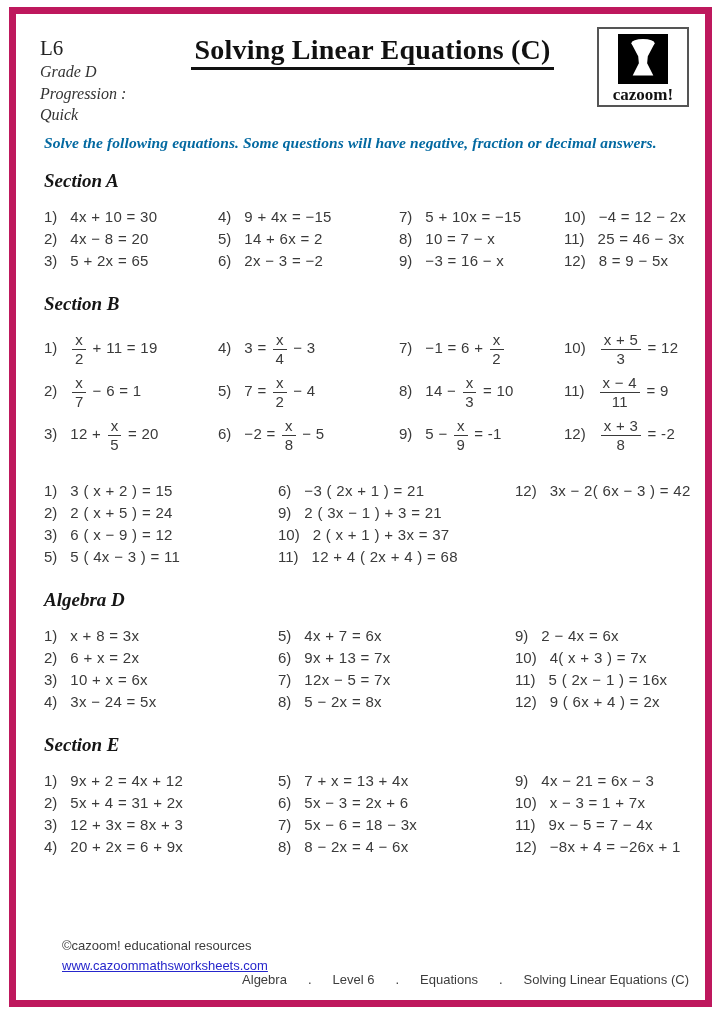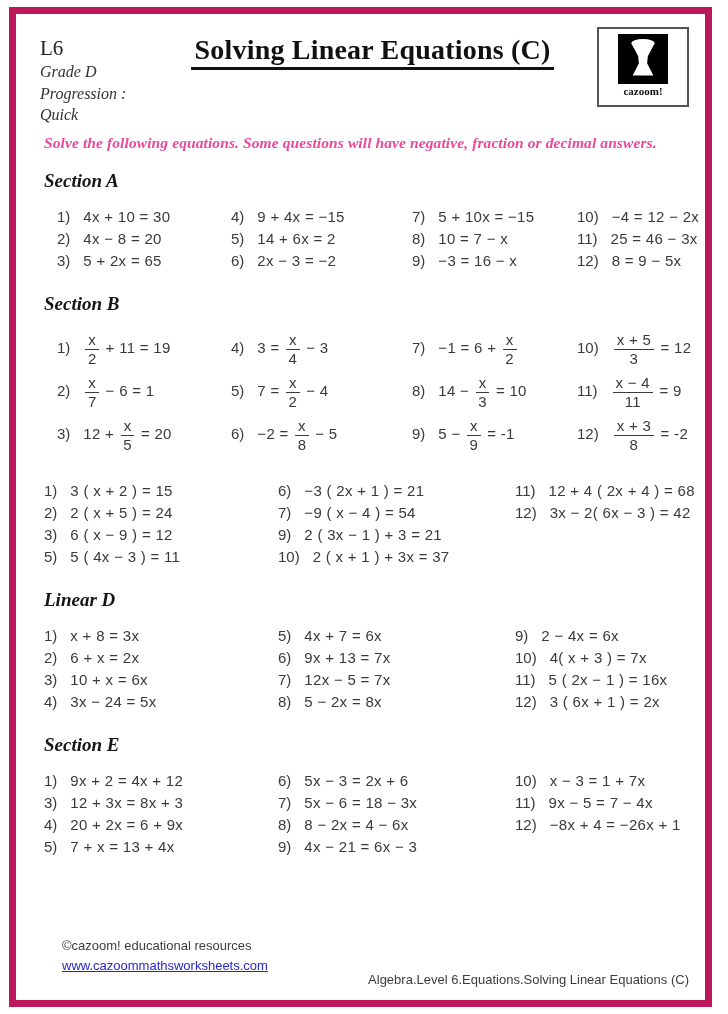--- a/index.html
+++ b/index.html
@@ -22,54 +22,54 @@
     display:inline-block; font-family:"Liberation Serif", serif; font-weight:bold;
     font-size:28px; color:#111; border-bottom:3px solid #111; padding:0 4px 1px 4px;
     letter-spacing:0.2px;
   }
   .logo-box {
     width:92px; height:80px; border:2px solid #555; background:#fff;
     display:flex; flex-direction:column; align-items:center; justify-content:flex-start;
     padding-top:5px; margin:3px 2px 0 0;
   }
   .logo-square { width:50px; height:50px; background:#000; display:flex; align-items:center; justify-content:center; }
-  .logo-text { font-family:"Liberation Serif", serif; font-weight:bold; font-size:11px; color:#111; margin-top:1px; }
+  .logo-text { font-family:"Liberation Serif", serif; font-weight:bold; font-size:17px; color:#111; margin-top:1px; }
 
   
   .instruction {
     font-family:"Liberation Serif", serif; font-style:italic; font-weight:600;
-    font-size:15.5px; color:#ec4899; margin:8px 0 0 14px; letter-spacing:0.1px;
+    font-size:15.5px; color:#0369a1; margin:8px 0 0 14px; letter-spacing:0.1px;
   }
 
   
   section.qsec { margin:22px 0 0 14px; }
   section.qsec.first { margin-top:18px; }
   .sec-title {
     font-family:"Liberation Serif", serif; font-style:italic; font-weight:bold;
     font-size:19px; color:#151515; margin-bottom:13px;
   }
   .grid { display:grid; grid-auto-flow:column; align-items:center; }
-  .grid.cols4 { grid-template-columns:174px 181px 165px auto; grid-template-rows:repeat(3, 22px);margin-left:13px; }
+  .grid.cols4 { grid-template-columns:174px 181px 165px auto; grid-template-rows:repeat(3, 22px); }
   .grid.cols4.tall { grid-template-rows:repeat(3, 43px); }
   .grid.cols3 { grid-template-columns:234px 237px auto; grid-template-rows:repeat(4, 22px); }
   .item { font-size:15px; color:#3a3a3a; white-space:nowrap; }
   .qnum { display:inline-block; min-width:25px; text-align:right; padding-right:13px; color:#3a3a3a; }
   .eq { letter-spacing:0.3px; }
 
   
   .frac { display:inline-block; vertical-align:middle; text-align:center; margin:0 2px; }
   .frac .fnum { display:block; border-bottom:1.5px solid #3a3a3a; padding:0 3px 1px 3px; line-height:1.05; }
   .frac .fden { display:block; padding-top:1px; line-height:1.05; }
 
   
   .ftr { position:absolute; left:0; right:0; bottom:12px; font-size:13px; }
   .ftr-left { position:absolute; left:46px; bottom:12px; line-height:1.55; }
   .ftr-copy { color:#3c3c3c; }
   .ftr-link { color:#2626cc; text-decoration:underline; cursor:pointer; }
-  .ftr-trail { position:absolute; right:16px; bottom:1px; display:flex; align-items:flex-end; gap:0; color:#3c3c3c; }
+  .ftr-trail { position:absolute; right:16px; bottom:1px; display:flex; align-items:flex-end; gap:21px; color:#3c3c3c; }
   .ftr-trail .dot { color:#3c3c3c; }
 </style>
 </head>
 <body>
 
 <div class="sheet">
   <div class="content">
 
     <div class="hdr">
       <div class="hdr-meta">
@@ -216,23 +216,20 @@
 
 
   <div class="item">
     <span class="qnum">5)</span><span class="eq">5 ( 4x − 3 ) = 11</span>
   </div>
 
   <div class="item">
     <span class="qnum">6)</span><span class="eq">−3 ( 2x + 1 ) = 21</span>
   </div>
 
-  <div class="item">
-    <span class="qnum">7)</span><span class="eq">−9 ( x − 4 ) = 54</span>
-  </div>
 
 
   <div class="item">
     <span class="qnum">9)</span><span class="eq">2 ( 3x − 1 ) + 3 = 21</span>
   </div>
 
   <div class="item">
     <span class="qnum">10)</span><span class="eq">2 ( x + 1 ) + 3x = 37</span>
   </div>
 
@@ -240,21 +237,21 @@
     <span class="qnum">11)</span><span class="eq">12 + 4 ( 2x + 4 ) = 68</span>
   </div>
 
   <div class="item">
     <span class="qnum">12)</span><span class="eq">3x − 2( 6x − 3 ) = 42</span>
   </div>
 </div>
   </section>
 
   <section class="qsec">
-    <h2 class="sec-title">Linear D</h2>
+    <h2 class="sec-title">Algebra D</h2>
     <div class="grid cols3">
   <div class="item">
     <span class="qnum">1)</span><span class="eq">x + 8 = 3x</span>
   </div>
 
   <div class="item">
     <span class="qnum">2)</span><span class="eq">6 + x = 2x</span>
   </div>
 
   <div class="item">
@@ -287,32 +284,35 @@
 
   <div class="item">
     <span class="qnum">10)</span><span class="eq">4( x + 3 ) = 7x</span>
   </div>
 
   <div class="item">
     <span class="qnum">11)</span><span class="eq">5 ( 2x − 1 ) = 16x</span>
   </div>
 
   <div class="item">
-    <span class="qnum">12)</span><span class="eq">3 ( 6x + 1 ) = 2x</span>
+    <span class="qnum">12)</span><span class="eq">9 ( 6x + 4 ) = 2x</span>
   </div>
 </div>
   </section>
 
   <section class="qsec">
     <h2 class="sec-title">Section E</h2>
     <div class="grid cols3">
   <div class="item">
     <span class="qnum">1)</span><span class="eq">9x + 2 = 4x + 12</span>
   </div>
 
+  <div class="item">
+    <span class="qnum">2)</span><span class="eq">5x + 4 = 31 + 2x</span>
+  </div>
 
   <div class="item">
     <span class="qnum">3)</span><span class="eq">12 + 3x = 8x + 3</span>
   </div>
 
   <div class="item">
     <span class="qnum">4)</span><span class="eq">20 + 2x = 6 + 9x</span>
   </div>
 
   <div class="item">

